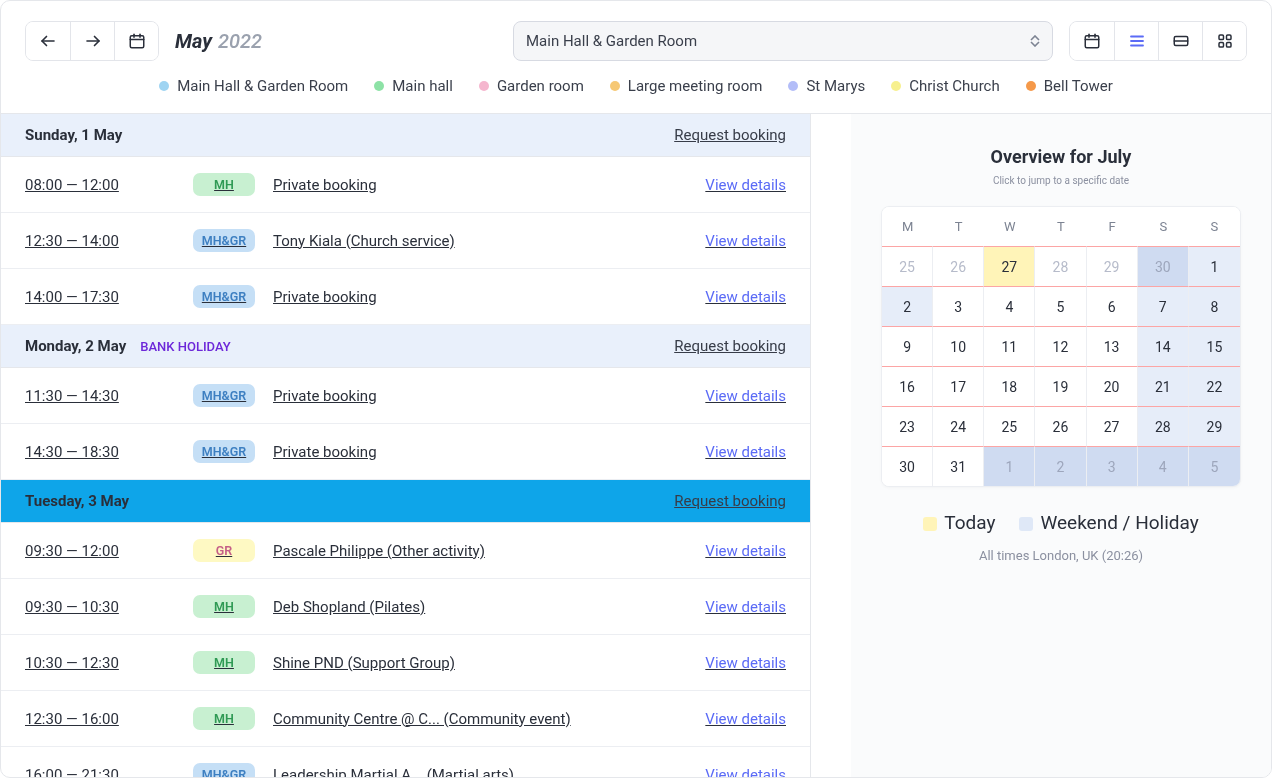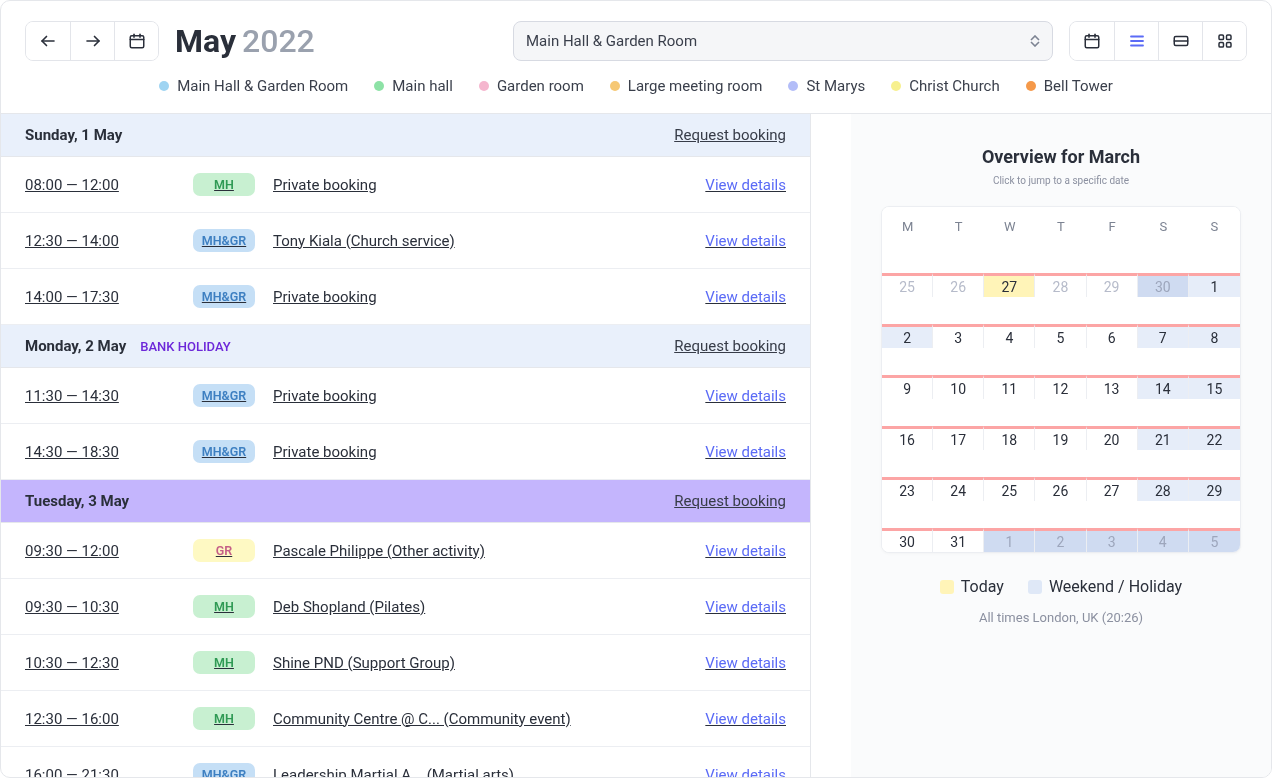--- a/index.html
+++ b/index.html
@@ -37,23 +37,24 @@
   display: flex;
   align-items: center;
   justify-content: center;
   background: #fff;
   color: #2a2f3a;
   cursor: pointer;
 }
 .btngroup > .btn + .btn { border-left: 1px solid #e3e5ea; }
 .btngroup > .btn.active { color: #5b6bf6; }
 .page-title {
-  font-size: 32px;
+  font-size: 20px;
   font-weight: 700;
   color: #2a2f3a;
+  font-style: italic;
 }
 .page-title .year { font-weight: 500; color: #9aa1ae; margin-left: 6px; }
 .selector {
   flex: 0 0 540px;
   margin-left: auto;
   height: 40px;
   border: 1px solid #d7dae2;
   border-radius: 8px;
   background: #f5f6f8;
   display: flex;
@@ -105,21 +106,21 @@
   background: #e9f0fb;
   padding: 12px 24px;
   display: flex;
   align-items: center;
   gap: 14px;
   font-weight: 700;
   font-size: 15px;
   color: #2a2f3a;
   border-bottom: 1px solid #e5e7eb;
 }
-.dayhdr.plain { background: #c4b5fd; font-weight: 700; }
+.dayhdr.plain { background: #0ea5e9; font-weight: 700; }
 .dayhdr .holiday { font-weight: 500; color: #6d28d9; font-size: 13px; }
 .dayhdr .reqlink {
   margin-left: auto;
   font-weight: 400;
   text-decoration: underline;
   color: #373c48;
   cursor: pointer;
 }
 .row {
   display: flex;
@@ -153,37 +154,36 @@
   border: 1px solid #eceef2;
   border-radius: 8px;
   overflow: hidden;
   background: #fff;
   box-shadow: 0 1px 3px rgba(0,0,0,0.03);
 }
 .calhead { display: grid; grid-template-columns: repeat(7,1fr); background: #fff; }
 .calhead > div { text-align: center; padding: 12px 0; font-size: 13px; color: #7c8392; }
 .calbody { display: grid; grid-template-columns: repeat(7,1fr); }
 .calbody > div {
-  height: 24px;
+  height: 40px;
   display: flex;
   align-items: center;
   justify-content: center;
   font-size: 14px;
-  border-top: 3px solid #fca5a5;
+  border-top: 1px solid #fca5a5;
   border-right: 1px solid #eceef2;
   background: #fff;
   cursor: pointer;
-  margin-top: 27px;
 }
 .calbody > div:nth-child(7n) { border-right: none; }
 .calbody > div.out { color: #b6bbca; }
 .calbody > div.wk { background: #e6edf9; }
 .calbody > div.wk.out { background: #cfdbf1; color: #9da6bc; }
 .calbody > div.today { background: #fff4b8; }
-.legend2 { display: flex; gap: 24px; justify-content: center; margin-top: 24px; font-size: 16px; align-items: center; }
+.legend2 { display: flex; gap: 24px; justify-content: center; margin-top: 24px; font-size: 19px; align-items: center; }
 .sw { width: 14px; height: 14px; border-radius: 3px; display: inline-block; margin-right: 7px; vertical-align: -2px; }
 .tz { text-align: center; color: #8b90a0; font-size: 13px; margin-top: 14px; }
 svg { display: block; }
 </style>
 </head>
 <body>
 
 <div class="app">
 
   <div class="topbar">
@@ -361,21 +361,21 @@
         </div>
         <div class="row">
           <div class="time">16:00 — 21:30</div>
           <div class="tag" style="background: rgb(197, 223, 246); color: rgb(61, 127, 193);">MH&amp;GR</div>
           <div class="title">Leadership Martial A... (Martial arts)</div>
           <div class="viewlink">View details</div>
         </div>
       </div>
 
     <div class="sidecol">
-      <div class="side-title">Overview for March</div>
+      <div class="side-title">Overview for July</div>
       <div class="side-sub">Click to jump to a specific date</div>
       <div class="cal">
         <div class="calhead" id="calhead">
             <div>M</div>
             <div>T</div>
             <div>W</div>
             <div>T</div>
             <div>F</div>
             <div>S</div>
             <div>S</div>

